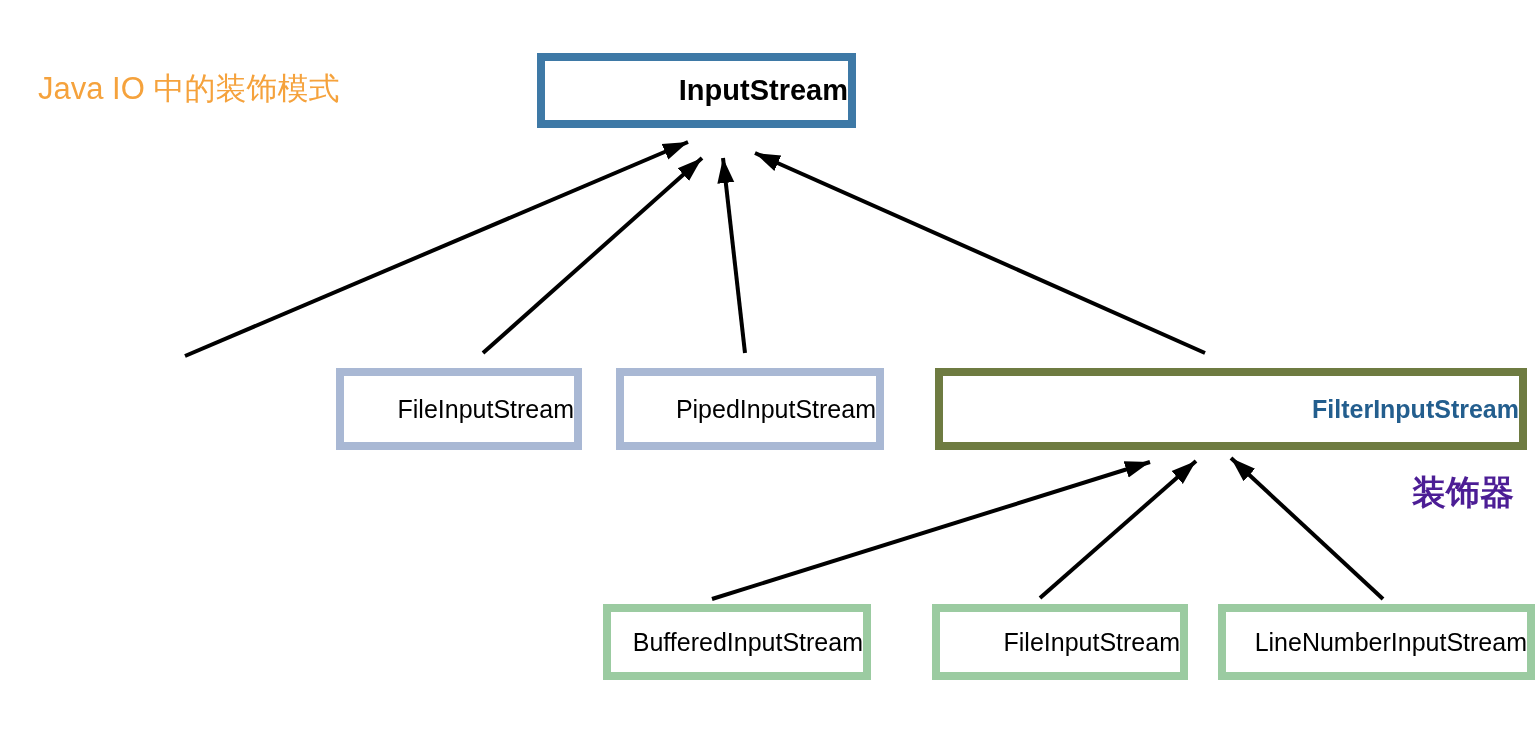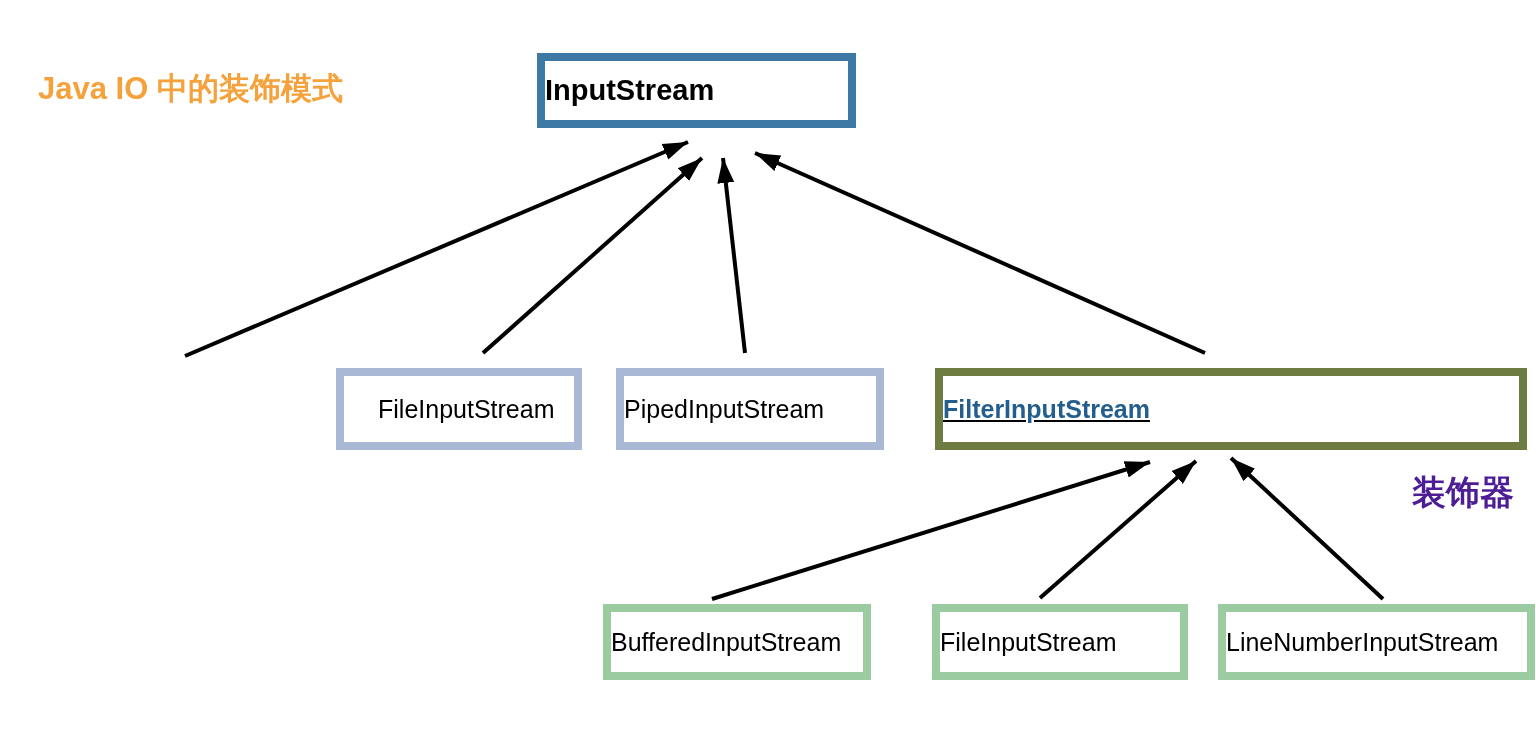--- a/index.html
+++ b/index.html
@@ -8,30 +8,30 @@
     width: 1536px;
     height: 742px;
     background: #ffffff;
     font-family: "Liberation Sans", sans-serif;
     overflow: hidden;
   }
   .abs { position: absolute; }
   #title {
     left: 38px; top: 68px;
     font-size: 31px;
-    font-weight: bold;
+    font-weight: normal;
     color: #F5A23C;
     white-space: nowrap;
   }
   .box {
     position: absolute;
     background: #ffffff;
     display: flex;
     align-items: center;
-    justify-content: flex-start;
+    justify-content: flex-end;
     box-sizing: border-box;
     color: #000000;
     white-space: nowrap;
   }
   #box-inputstream {
     left: 537px; top: 53px; width: 319px; height: 75px;
     border: 8px solid #3E79A6;
     font-size: 29px;
     font-weight: bold;
   }
@@ -40,21 +40,20 @@
     border: 8px solid #A9B8D4;
     font-size: 25px;
   }
   #box-bytearray { left: 8px;   width: 306px; }
   #box-file      { left: 336px; width: 246px; padding-left: 34px; }
   #box-piped     { left: 616px; width: 268px; }
   #box-filter {
     left: 935px; top: 368px; width: 592px; height: 82px;
     border: 8px solid #6E7B41;
     font-size: 25px;
-    text-decoration: underline;
   }
   #box-filter .decorator-name { font-weight: bold; color: #235E8E; }
   .bottom-box {
     top: 604px; height: 76px;
     border: 8px solid #9BCBA1;
     font-size: 25px;
   }
   #box-buffered   { left: 603px;  width: 268px; }
   #box-data       { left: 932px;  width: 256px; }
   #box-linenumber { left: 1218px; width: 317px; }

